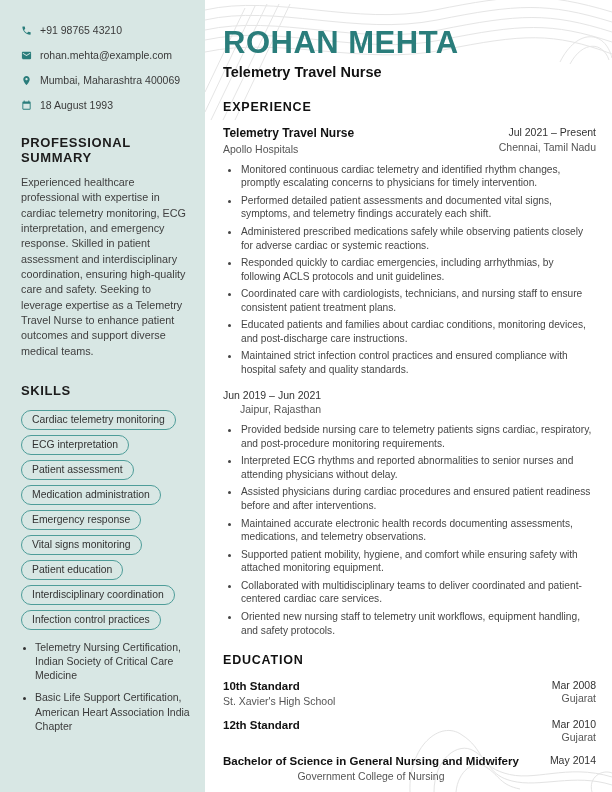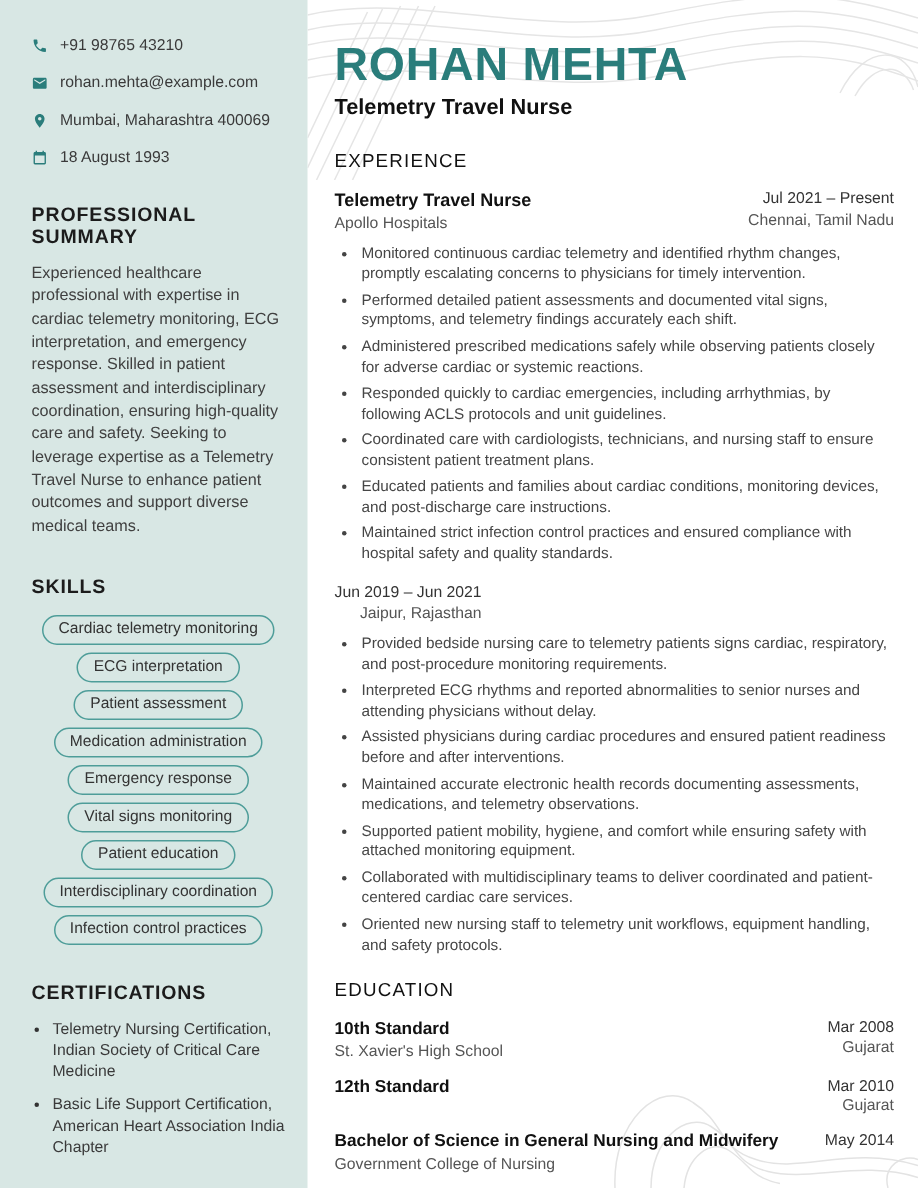--- a/index.html
+++ b/index.html
@@ -43,21 +43,21 @@
   .cicon { width: 11px; height: 11px; display: inline-flex; flex: 0 0 11px; }
   .cicon svg { width: 11px; height: 11px; fill: #2A7D7B; }
   .side-heading {
     font-size: 13px; font-weight: 700; color: #1c1c1c;
     letter-spacing: 0.6px; margin: 24px 0 10px 0;
   }
   .summary-text {
     font-size: 10.8px; color: #404040; line-height: 1.42;
     margin: 0;
   }
-  .skills-list { display: flex; flex-direction: column; align-items: center; gap: 5px; margin-top: 12px; }
+  .skills-list { display: flex; flex-direction: column; align-items: flex-start; gap: 5px; margin-top: 12px; }
   .skill-pill {
     border: 1.5px solid #4E9D99; border-radius: 11px;
     padding: 3px 10px 4px 10px;
     font-size: 10.4px; color: #333333;
     background: transparent; white-space: nowrap;
   }
   .certs-list { margin: 10px 0 0 0; padding-left: 14px; }
   .certs-list li {
     font-size: 10.5px; color: #3a3a3a; line-height: 1.35;
     margin-bottom: 8px;
@@ -71,41 +71,41 @@
   }
   .person-name {
     font-size: 31px; font-weight: 700; color: #2A7D7B;
     letter-spacing: 0.5px; margin: 6px 0 4px 0; line-height: 1.1;
   }
   .person-title {
     font-size: 14.5px; font-weight: 700; color: #111111;
     margin: 0 0 20px 0;
   }
   .section-heading {
-    font-size: 12.5px; font-weight: 400; color: #111111;
+    font-size: 12.5px; font-weight: 700; color: #111111;
     letter-spacing: 0.8px; margin: 0 0 12px 0;
   }
   .section-heading.edu { margin-top: 16px; }
   .job { margin-bottom: 10px; }
   .job-header { display: flex; justify-content: space-between; align-items: flex-start; }
   .job-title { font-size: 12px; font-weight: 700; color: #111111; line-height: 1.3; }
   .job-company { font-size: 10.5px; color: #555555; margin-top: 1px; }
   .job-right { text-align: right; }
   .job-dates { font-size: 10.5px; color: #333333; line-height: 1.3; }
   .job-location { font-size: 10.5px; color: #555555; margin-top: 1px; }
   .job-bullets { margin: 8px 0 12px 0; padding-left: 17px; }
   .job-bullets li {
     font-size: 10.2px; color: #464646; line-height: 1.33;
     margin-bottom: 4px; padding-left: 1px;
   }
   .job-bullets li::marker { color: #444; font-size: 9px; }
   .edu-entry { display: flex; justify-content: space-between; align-items: flex-start; margin-bottom: 11px; }
   .edu-left { max-width: 330px; }
   .edu-degree { font-size: 11.5px; font-weight: 700; color: #111111; line-height: 1.3; }
-  .edu-school { font-size: 10.5px; color: #555555; margin-top: 1px; }
+  .edu-school { font-size: 10.5px; color: #555555; margin-top: 1px; text-align: center; }
   .edu-right { text-align: right; }
   .edu-date { font-size: 10.5px; color: #333333; }
   .edu-location { font-size: 10.5px; color: #555555; margin-top: 1px; }
 </style>
 </head>
 <body>
 
 <div class="page">
 
   <svg class="deco-top" viewBox="0 0 407 120" preserveAspectRatio="none">
@@ -194,21 +194,20 @@
         <div class="skill-pill">Vital signs monitoring</div>
 
 
         <div class="skill-pill">Patient education</div>
 
         <div class="skill-pill">Interdisciplinary coordination</div>
 
         <div class="skill-pill">Infection control practices</div>
       </div>
 
-    <h2 class="side-heading">CERTIFICATIONS</h2>
     <ul class="certs-list">
 
         <li>Telemetry Nursing Certification, Indian Society of Critical Care Medicine</li>
 
         <li>Basic Life Support Certification, American Heart Association India Chapter</li>
 
       </ul>
 
   </aside>
 

